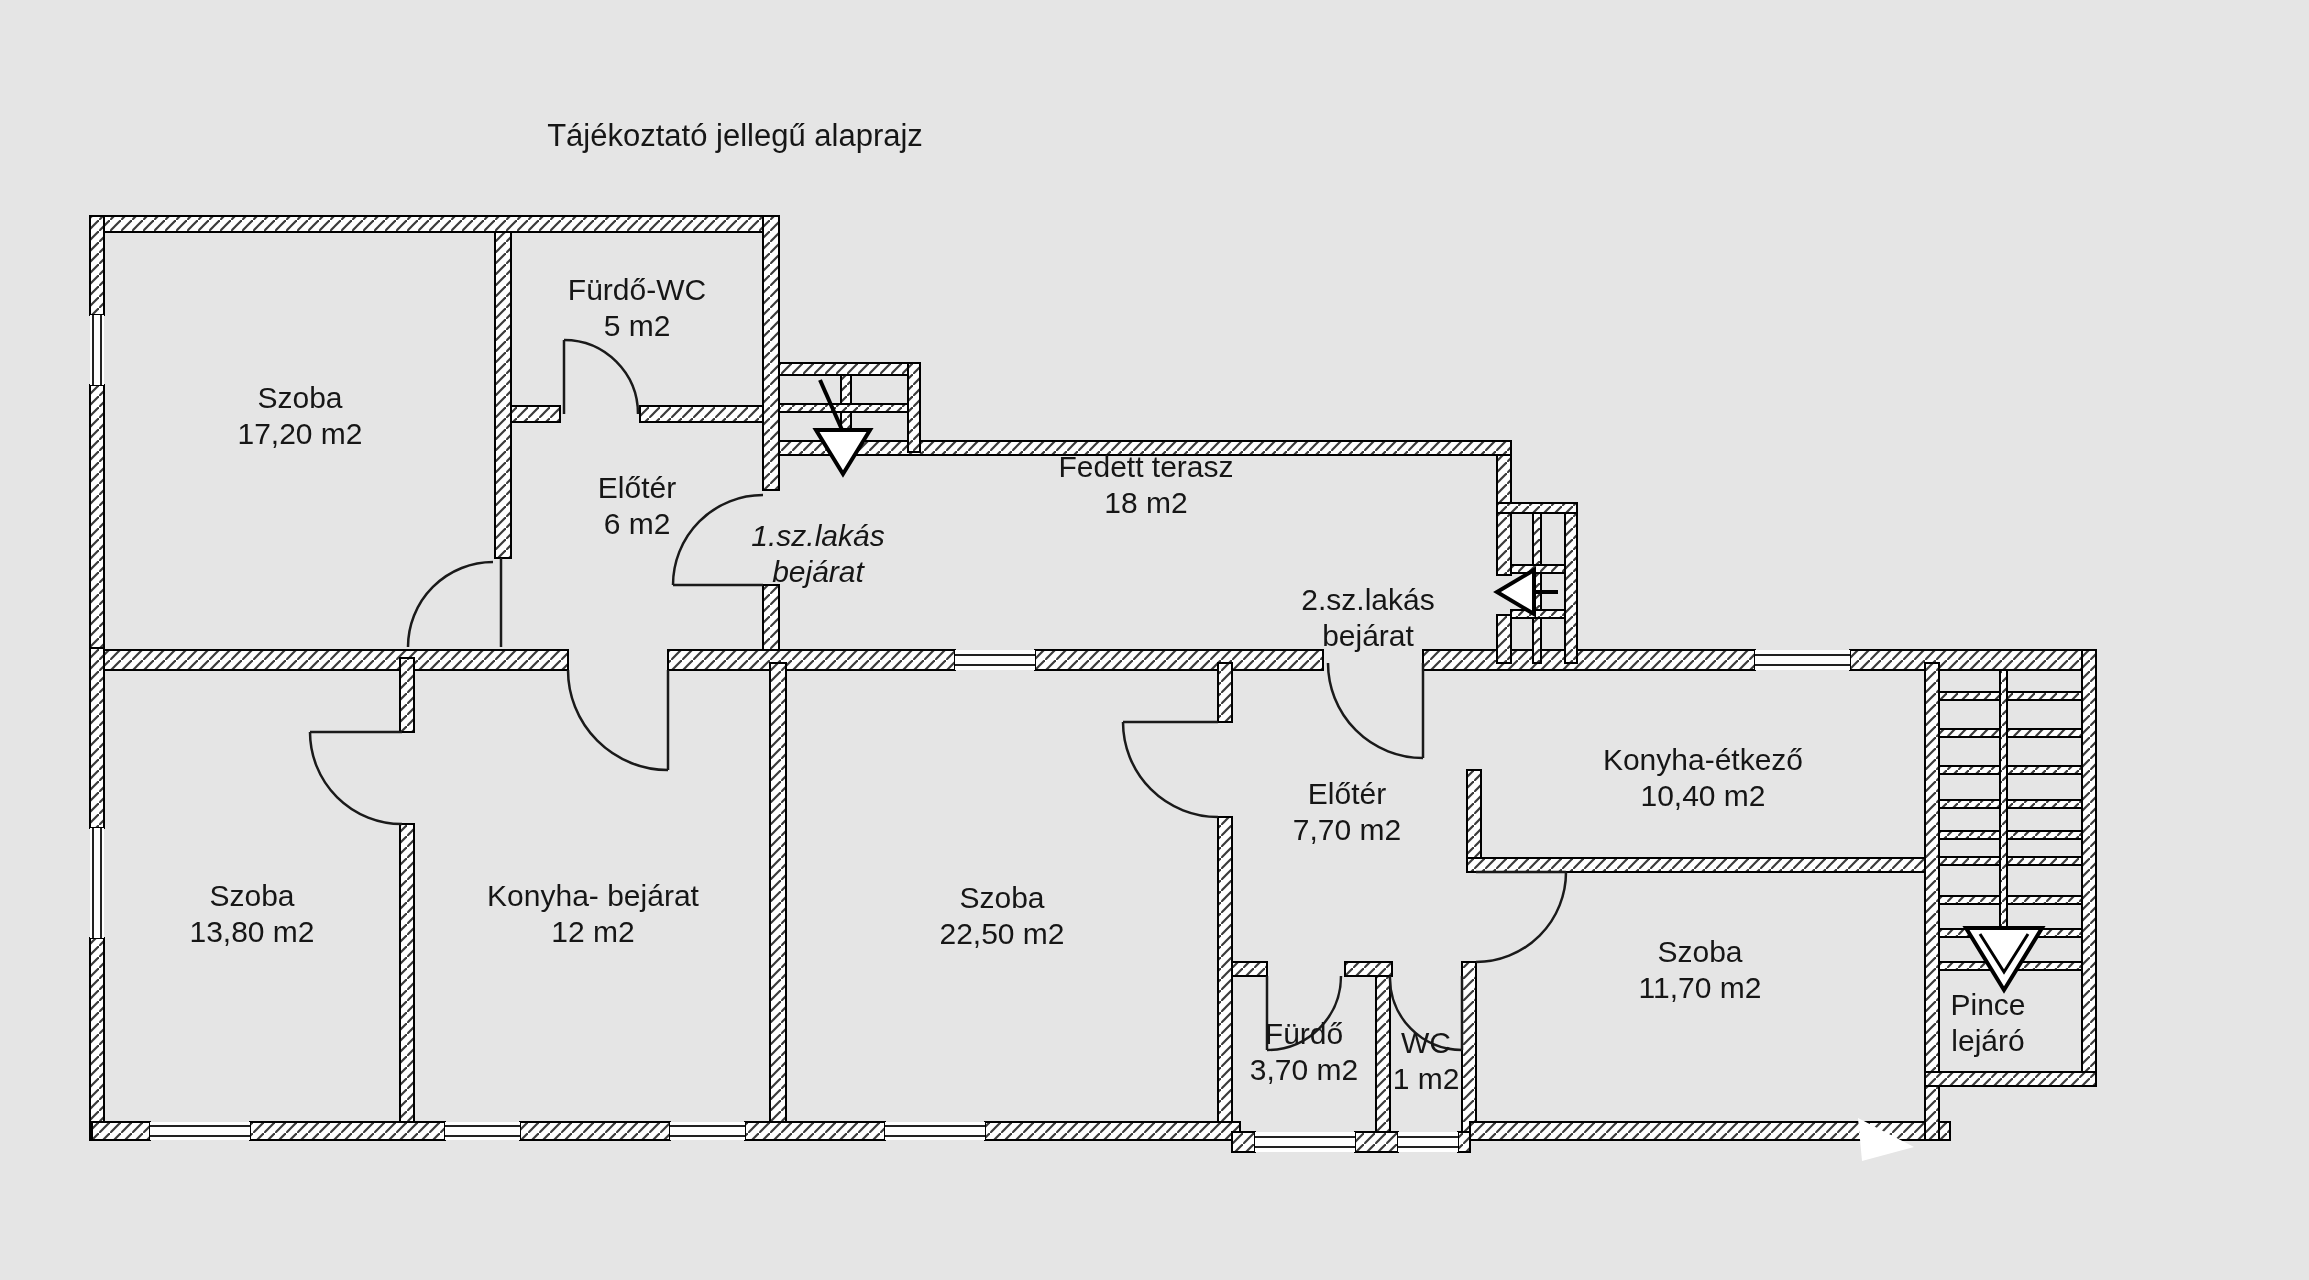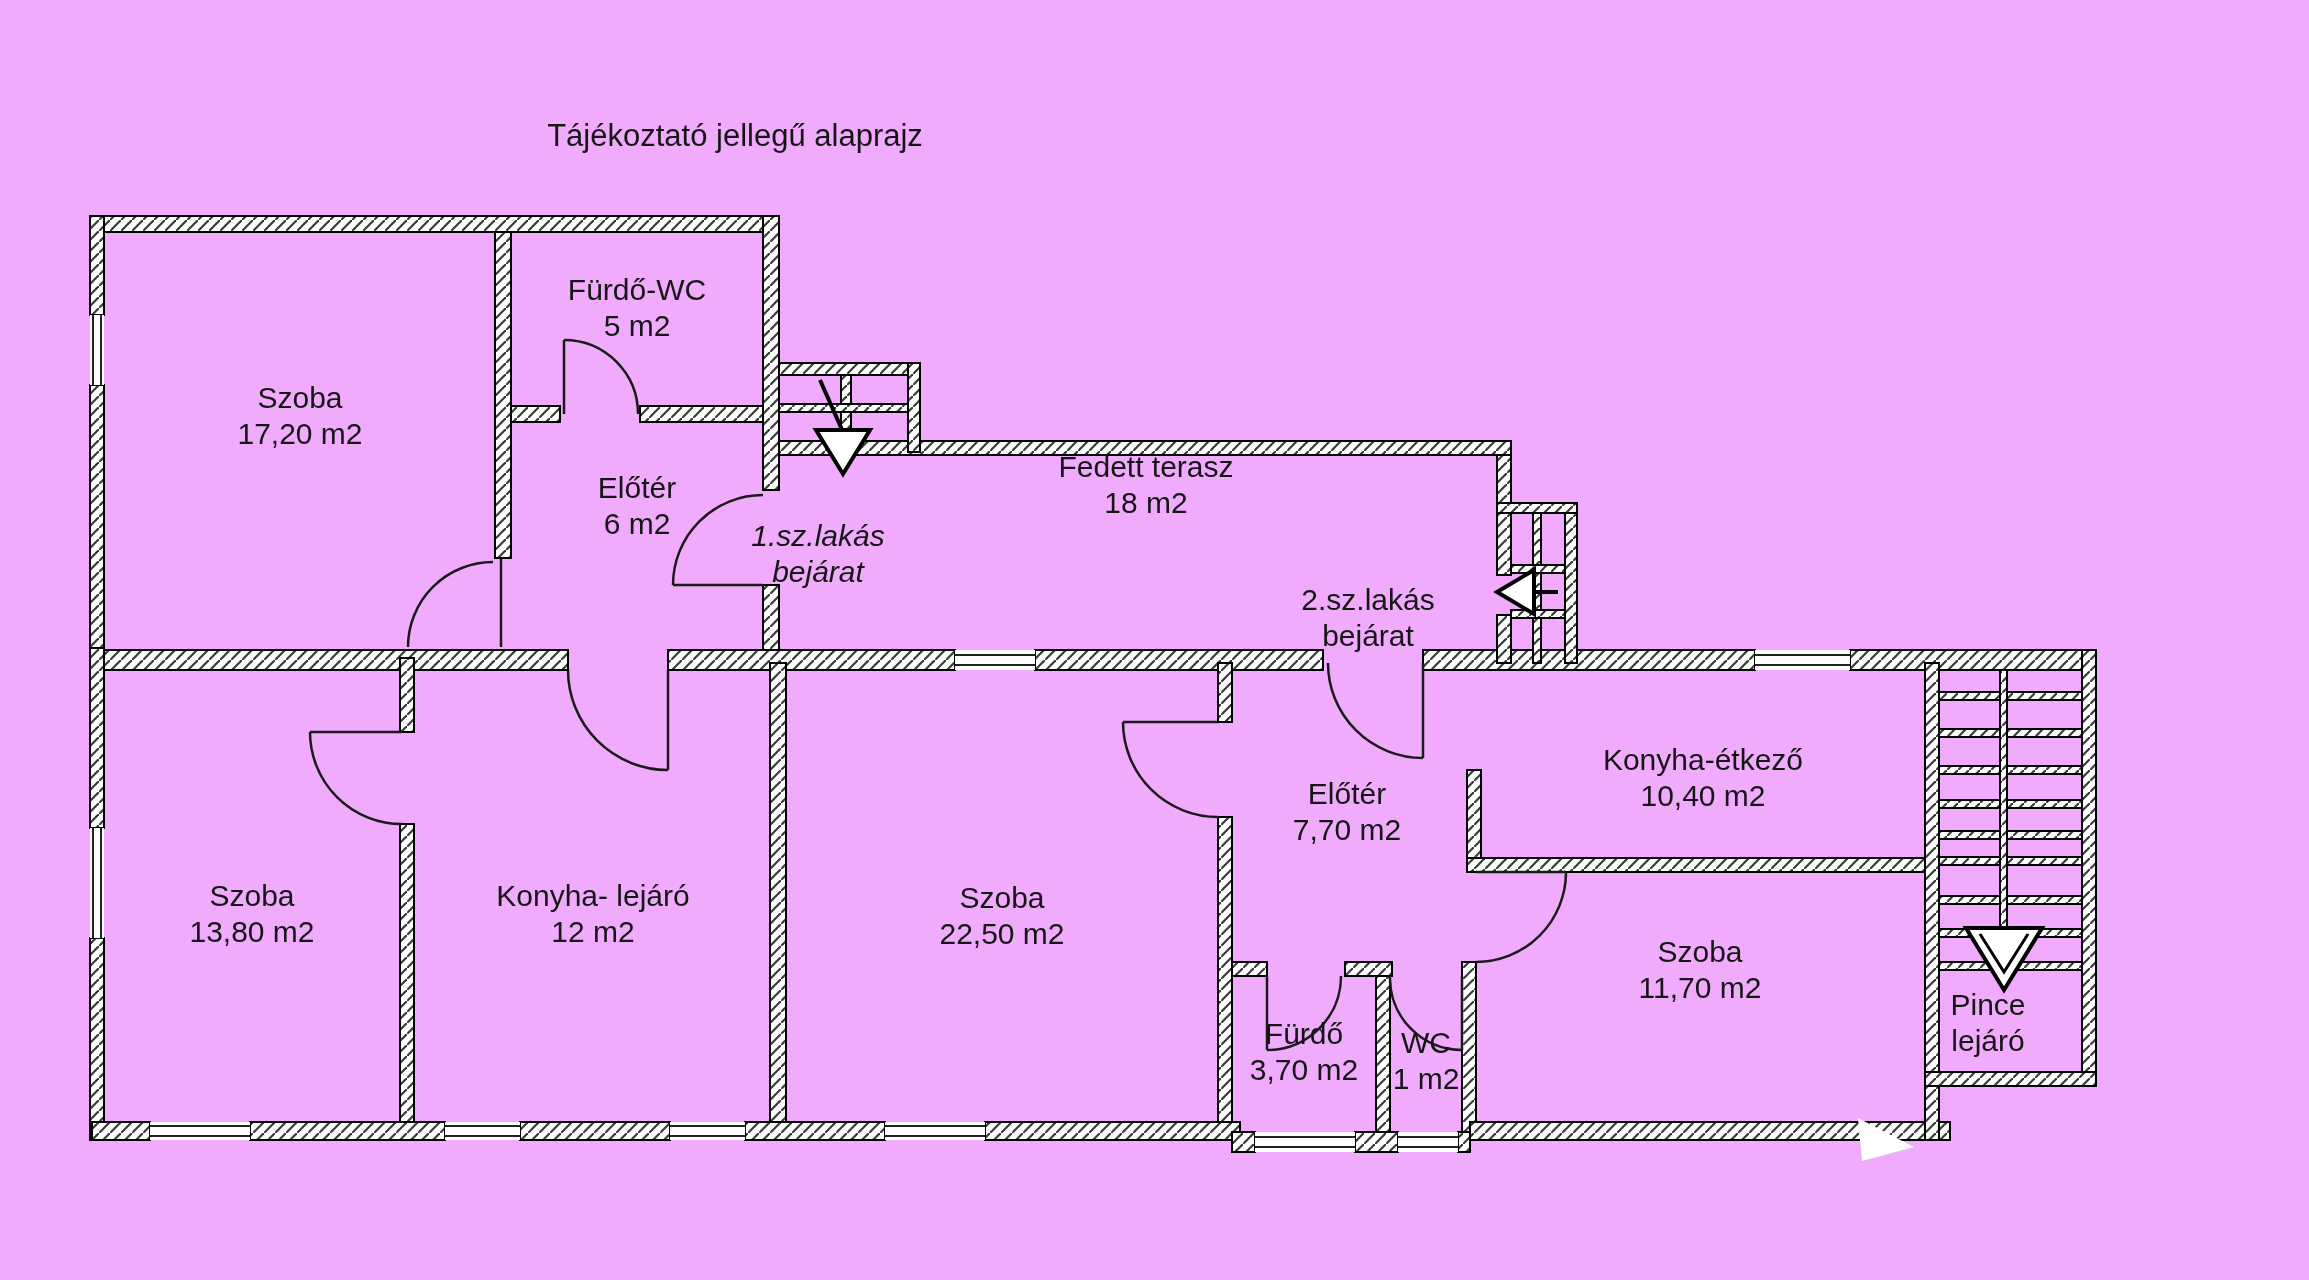--- a/index.html
+++ b/index.html
@@ -1,17 +1,17 @@
 <!DOCTYPE html>
 <html><head>
 <meta charset="utf-8">
 <style>
   html,body{margin:0;padding:0;background:#ffffff;}
   body{width:2309px;height:1280px;position:relative;font-family:"Liberation Sans",sans-serif;}
-  #stage{position:absolute;left:0;top:0;width:2309px;height:1280px;background:#f0abfc;overflow:hidden;}
+  #stage{position:absolute;left:0;top:0;width:2309px;height:1280px;background:#e5e5e5;overflow:hidden;}
   #plan-svg{position:absolute;left:0;top:0;}
   .wall{fill:url(#hatch);stroke:#000;stroke-width:2;}
   .door{fill:none;stroke:#1a1a1a;stroke-width:2.5;}
   .leaf{stroke:#1a1a1a;stroke-width:2.5;}
   .win{fill:#fff;stroke:none;}
   .winline{stroke:#222;stroke-width:2;}
   .arrowhead{fill:#fff;stroke:#000;stroke-width:4;stroke-linejoin:miter;}
   .arrowshaft{stroke:#000;stroke-width:4;fill:none;}
   .chev{stroke:#000;stroke-width:3;fill:none;}
   .lbl{position:absolute;transform:translate(-50%,-50%);text-align:center;
@@ -248,21 +248,21 @@
     <span>2.sz.lakás</span>
     <span>bejárat</span>
   </div>
 
   <div class="lbl" style="left:252px;top:914px;">
     <span>Szoba</span>
     <span>13,80 m2</span>
   </div>
 
   <div class="lbl" style="left:593px;top:914px;">
-    <span>Konyha- lejáró</span>
+    <span>Konyha- bejárat</span>
     <span>12 m2</span>
   </div>
 
   <div class="lbl" style="left:1002px;top:916px;">
     <span>Szoba</span>
     <span>22,50 m2</span>
   </div>
 
   <div class="lbl" style="left:1347px;top:812px;">
     <span>Előtér</span>

